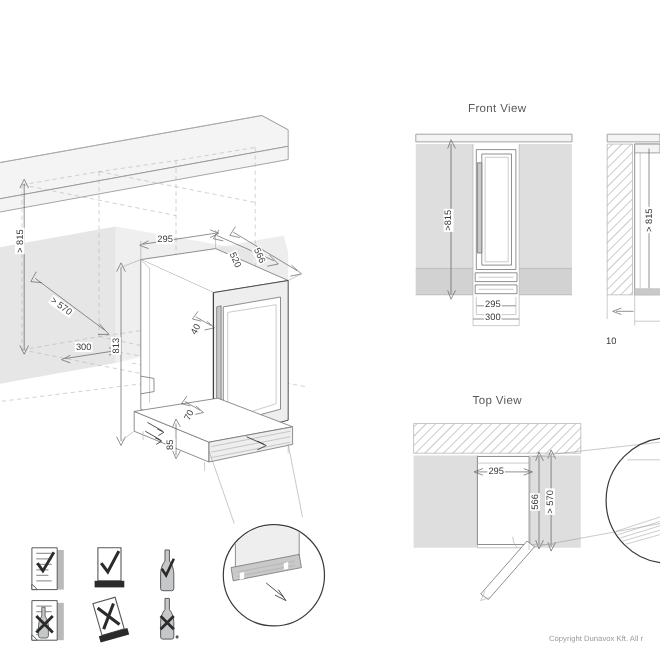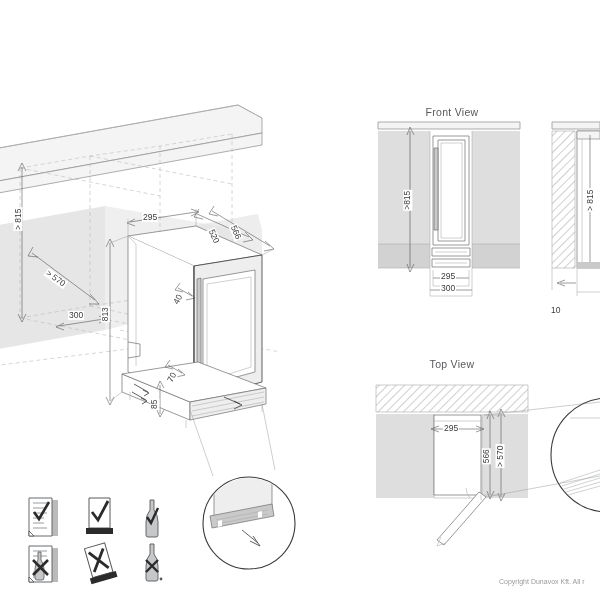--- a/index.html
+++ b/index.html
@@ -187,21 +187,21 @@
   <div class="dim dimv" style="left:44px;top:274px;transform:rotate(36deg);">&gt; 570</div>
   <div class="dim" style="left:68px;top:311px;">300</div>
   <div class="dim" style="left:142px;top:213px;">295</div>
   <div class="dim dimv" style="left:206px;top:232px;transform:rotate(66deg);">520</div>
   <div class="dim dimv" style="left:228px;top:228px;transform:rotate(66deg);">566</div>
   <div class="dim dimv" style="left:97px;top:310px;transform:rotate(-90deg);">813</div>
   <div class="dim dimv" style="left:172px;top:295px;transform:rotate(-62deg);">40</div>
   <div class="dim dimv" style="left:166px;top:373px;transform:rotate(-62deg);">70</div>
   <div class="dim dimv" style="left:149px;top:400px;transform:rotate(-90deg);">85</div>
 
-  <div class="vtitle" style="left:392px;top:106px;width:120px;">Front View</div>
+  <div class="vtitle" style="left:392px;top:93px;width:120px;">Front View</div>
 
   <svg width="600" height="600">
 
     <path class="fillcount" d="M 378 122 L 520 122 L 520 129 L 378 129 Z"></path>
 
     <path class="fillwall" d="M 378 131 L 520 131 L 520 268 L 378 268 Z"></path>
 
     <path class="fillwall2" d="M 378 244 L 520 244 L 520 268 L 378 268 Z"></path>
     <path class="lnthin" d="M 378 268 L 520 268"></path>
     <path class="lnthin" d="M 378 244 L 520 244"></path>

